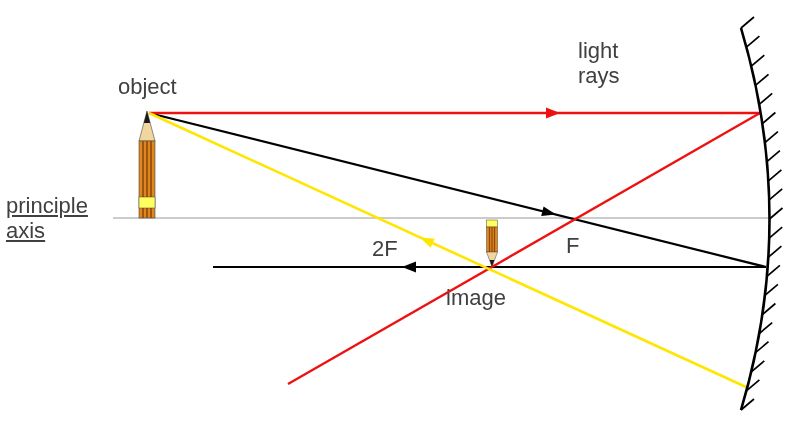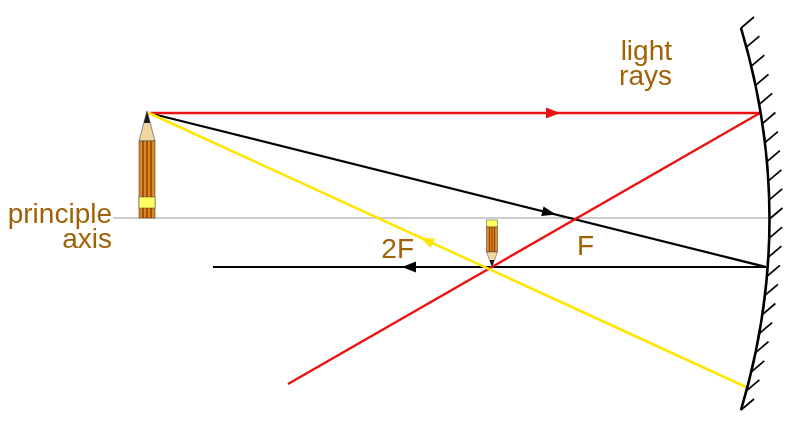--- a/index.html
+++ b/index.html
@@ -7,24 +7,24 @@
     position: relative;
     width: 807px;
     height: 432px;
     background: #ffffff;
     overflow: hidden;
     font-family: "Liberation Sans", sans-serif;
   }
   .stage svg { position: absolute; left: 0; top: 0; }
   .lbl {
     position: absolute;
-    color: #a16207;
-    font-size: 28px;
+    color: #404040;
+    font-size: 22px;
     line-height: 25px;
-    text-align: right;
+    text-align: left;
     white-space: pre-line;
     user-select: none;
   }
 </style>
 </head>
 <body>
 
 <div class="stage">
 
   <svg width="807" height="432" viewBox="0 0 807 432">
@@ -90,25 +90,27 @@
         <line x1="762.4" y1="314.5" x2="775.4" y2="303.5"></line>
         <line x1="759.2" y1="333.6" x2="772.2" y2="322.6"></line>
         <line x1="755.5" y1="352.7" x2="768.5" y2="341.7"></line>
         <line x1="751.3" y1="371.8" x2="764.3" y2="360.8"></line>
         <line x1="746.4" y1="390.9" x2="759.4" y2="379.9"></line>
         <line x1="741.0" y1="410.0" x2="754.0" y2="399.0"></line>
       </g>
     </g>
   </svg>
 
+  <div class="lbl" style="left:118px; top:74px; width:74px;">object</div>
 
   <div class="lbl" style="left:578px; top:38px; width:94px;">light
 rays</div>
 
-  <div class="lbl" style="left:6px; top:201px; width:106px;">principle
+  <div class="lbl" style="left:6px; top:193px; width:106px;text-decoration:underline;">principle
 axis</div>
 
   <div class="lbl" style="left:372px; top:236px; width:42px;">2F</div>
 
   <div class="lbl" style="left:566px; top:233px; width:28px;">F</div>
 
+  <div class="lbl" style="left:446px; top:285px; width:74px;">image</div>
 
 </div>
 
 </body></html>

